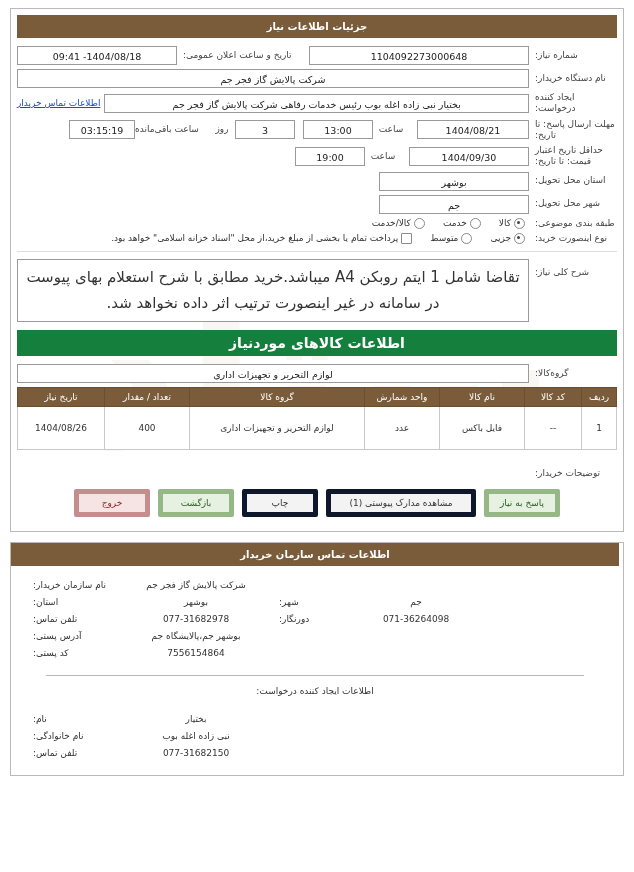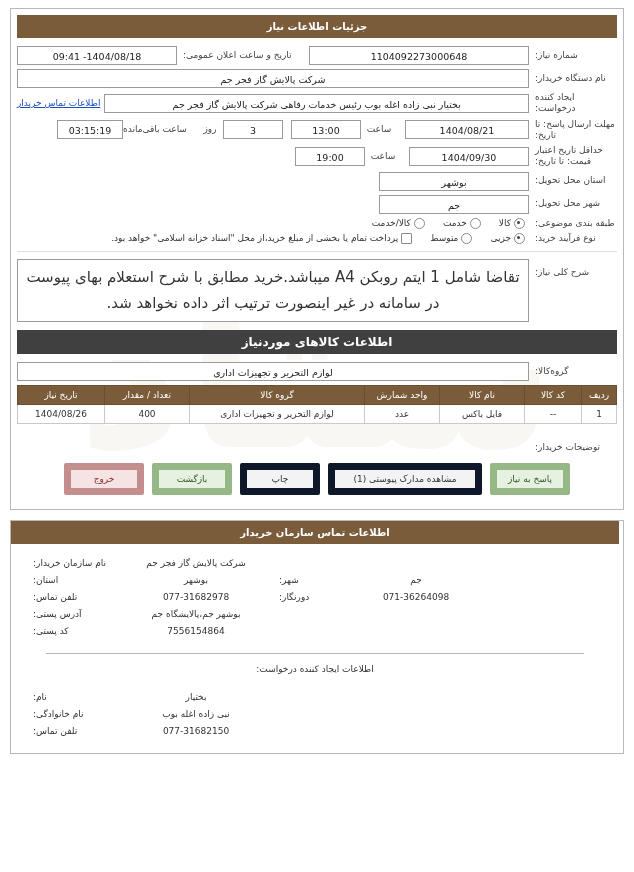--- a/index.html
+++ b/index.html
@@ -119,44 +119,44 @@
     min-height: 34px;
     font-size: 15px;
     color: #333;
     padding: 5px 8px;
     line-height: 1.7;
     text-align: center;
     box-sizing: border-box;
     flex: 1 1 auto;
   }
   .mid-title {
-    background: #404040;
+    background: #15803d;
     color: #fff;
-    font-size: 12px;
+    font-size: 14px;
     font-weight: bold;
     text-align: center;
     padding: 5px 0;
     margin: 8px 0 8px 0;
   }
   table.goods {
     width: 100%;
     border-collapse: collapse;
     font-size: 9px;
   }
   table.goods th {
     background: #7a5b3a;
     color: #fff;
     border: 1px solid #6a4e31;
     padding: 4px 2px;
     font-weight: normal;
     font-size: 9px;
   }
   table.goods td {
     border: 1px solid #c9c9c9;
-    padding: 4px 2px;
+    padding: 16px 2px;
     text-align: center;
     color: #333;
     background: #fff;
   }
   .notes {
     border: 1px solid #9a9a9a;
     background: #fff;
     font-size: 9px;
     color: #333;
     padding: 6px 8px;
@@ -167,21 +167,21 @@
   }
   .btn-bar {
     display: flex;
     justify-content: center;
     gap: 8px;
     margin: 10px 0 6px 0;
   }
   .btn {
     font-size: 9px;
     padding: 4px 10px;
-    border: 7px solid #0f172a;
+    border: 5px solid #0f172a;
     background: #f3f3f3;
     color: #333;
     cursor: pointer;
     border-radius: 2px;
     min-width: 46px;
     text-align: center;
   }
   .btn.green { background: #e7f1e2; border-color: #96b887; color: #2c5a21; }
   .btn.red { background: #f6e3e3; border-color: #c58e8e; color: #8a2a2a; }
   .btn.wide { min-width: 120px; text-align: center; }
@@ -254,21 +254,21 @@
       </div>
 
       <div class="row">
         <div class="lbl">ایجاد کننده درخواست:</div>
         <div class="fld big">بختیار نبی زاده اغله بوب رئیس خدمات رفاهی شرکت پالایش گاز فجر جم</div>
         <div class="link">اطلاعات تماس خریدار</div>
       </div>
 
       <div class="row">
         <div class="lbl">مهلت ارسال پاسخ: تا تاریخ:</div>
-        <div class="fld" style="width:124px">1404/08/21</div>
+        <div class="fld" style="width:112px">1404/08/21</div>
         <div class="gap"></div>
         <div class="lbl" style="width:36px;text-align:center;padding:0">ساعت</div>
         <div class="fld" style="width:70px">13:00</div>
         <div class="gap"></div>
         <div class="fld" style="width:60px">3</div>
         <div class="lbl" style="width:26px;text-align:center;padding:0">روز</div>
         <div class="lbl" style="width:74px;text-align:left;padding:0">ساعت باقی‌مانده</div>
         <div class="fld" style="width:66px">03:15:19</div>
       </div>
 
@@ -303,21 +303,21 @@
           <span class="radio"></span>
           <span>خدمت</span>
         </div>
         <div class="radio-item">
           <span class="radio"></span>
           <span>کالا/خدمت</span>
         </div>
       </div>
 
       <div class="row radio-row">
-        <div class="lbl">نوع فرآیند خرید:</div>
+        <div class="lbl">نوع اینصورت خرید:</div>
         <div class="radio-item">
           <span class="radio on"></span>
           <span>جزیی</span>
         </div>
         <div class="radio-item">
           <span class="radio"></span>
           <span>متوسط</span>
         </div>
         <div class="radio-item">
           <span class="radio" style="border-radius:1px"></span>

